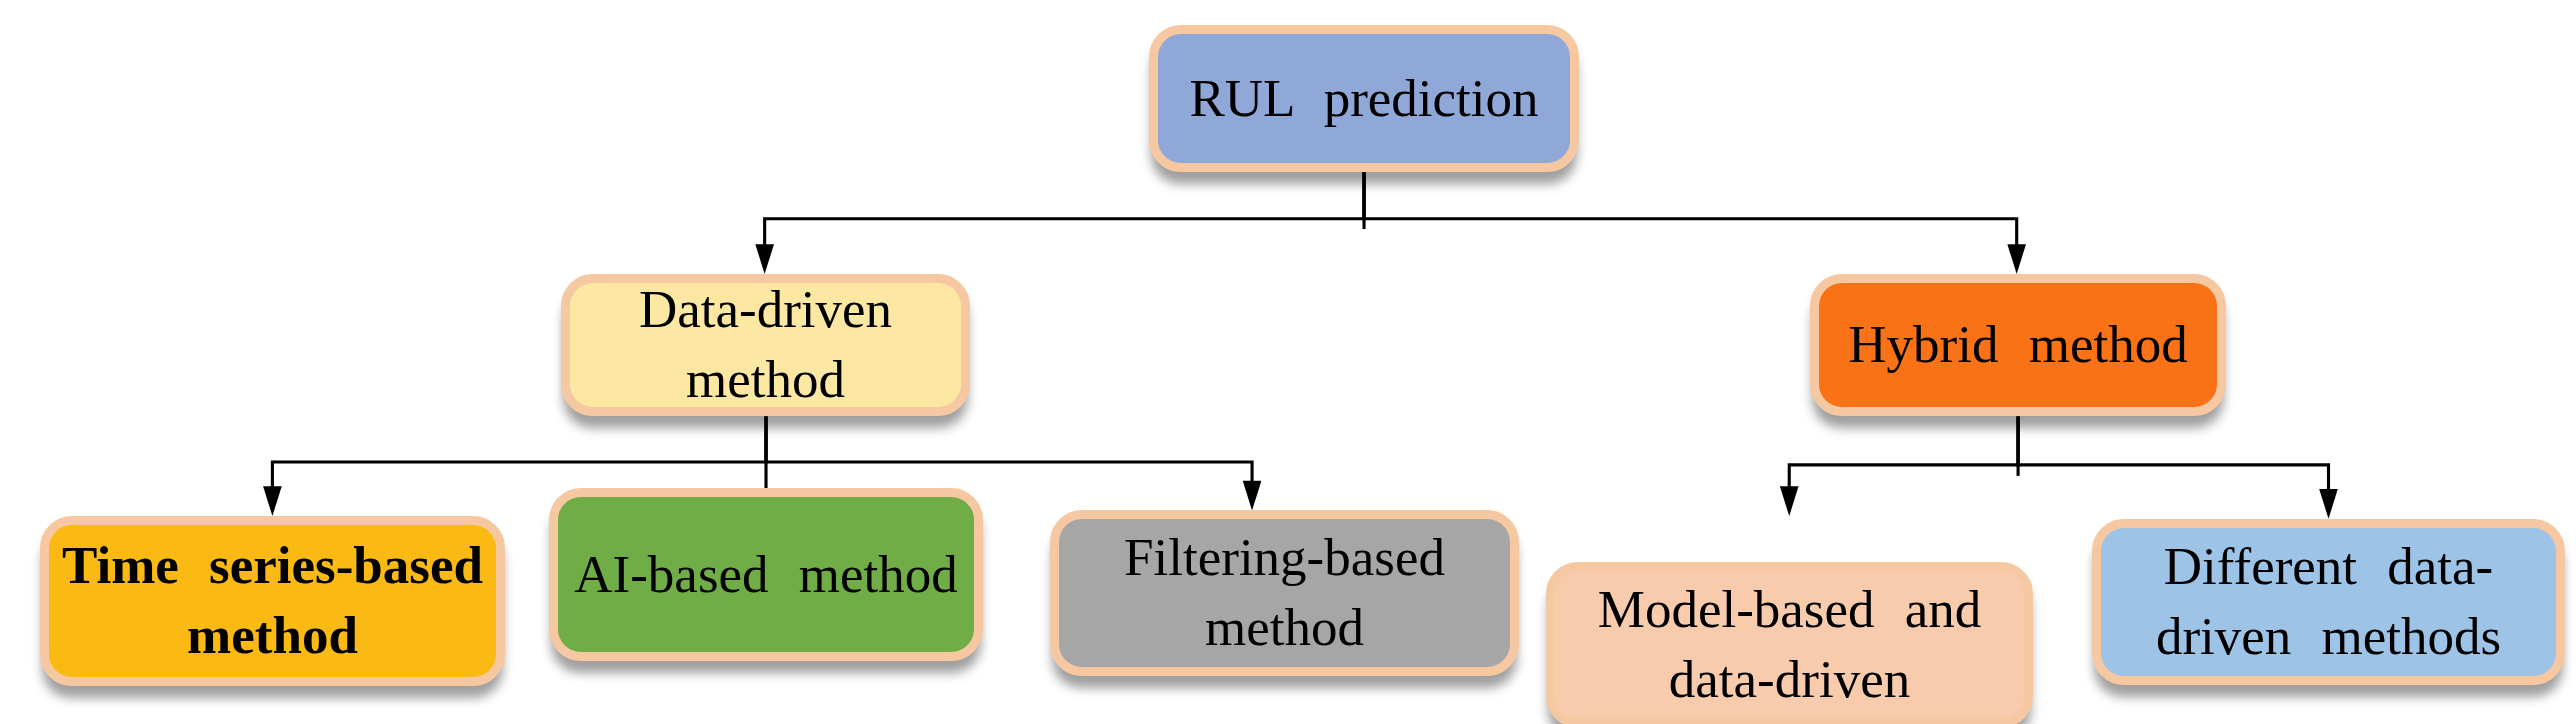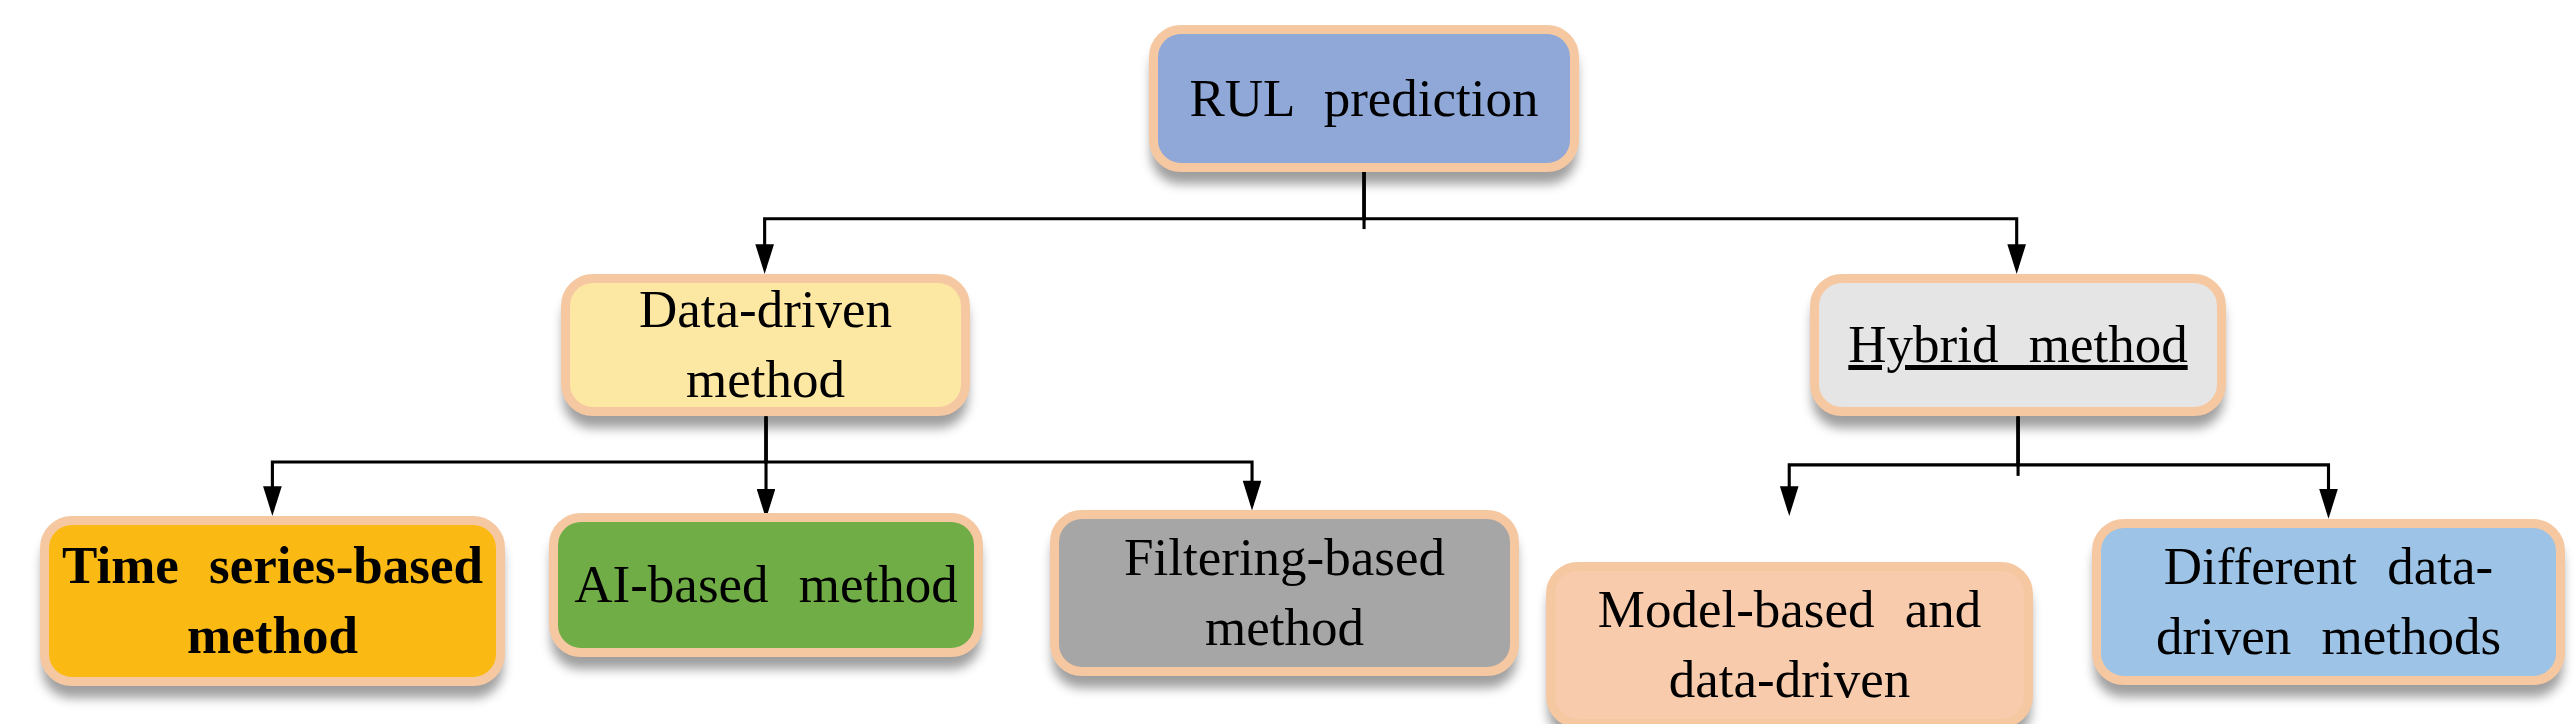--- a/index.html
+++ b/index.html
@@ -37,21 +37,21 @@
     line-height: 1.32;
     white-space: pre-line;
     word-spacing: 0.32em;
     box-shadow: 0 14px 11px -2.8px rgba(0,0,0,0.38);
   }
   
   #n-rul          { left: 1149px; top: 25px;  width: 430px; height: 147px; }
   #n-data-driven  { left: 561px;  top: 274px; width: 409px; height: 142px; }
   #n-hybrid       { left: 1810px; top: 274px; width: 416px; height: 142px; }
   #n-time-series  { left: 40px;   top: 516px; width: 465px; height: 170px; font-weight: bold; }
-  #n-ai-based     { left: 549px;  top: 513px; width: 434px; height: 144px; }
+  #n-ai-based     { left: 549px;  top: 488px; width: 434px; height: 173px; }
   #n-filtering    { left: 1018px; top: 510px; width: 469px; height: 166px; }
   #n-model-based  { left: 1546px; top: 516px; width: 487px; height: 166px; margin-top: 46px; }
   #n-different-dd { left: 2092px; top: 519px; width: 473px; height: 166px; }
 
   .edge {
     fill: none;
     stroke: #000000;
     stroke-width: 4.5;
   }
 </style>
@@ -78,21 +78,21 @@
     <path class="edge" d="M2919,602 L2919,688"></path>
     <path class="edge" d="M2919,602 L2919,672 L2588,672 L2588,738" marker-end="url(#arrow)"></path>
     <path class="edge" d="M2919,602 L2919,672 L3368,672 L3368,742" marker-end="url(#arrow)"></path>
   </svg>
 
   <div class="node" id="n-rul" style="background: rgb(143, 168, 216); border-color: rgb(245, 200, 162);">RUL prediction</div>
 
   <div class="node" id="n-data-driven" style="background: rgb(252, 232, 163); border-color: rgb(245, 200, 162);">Data-driven
 method</div>
 
-  <div class="node" id="n-hybrid" style="background: #e5e5e5; border-color: rgb(245, 200, 162); text-decoration: underline;">Hybrid method</div>
+  <div class="node" id="n-hybrid" style="background: #f97316; border-color: rgb(245, 200, 162);">Hybrid method</div>
 
   <div class="node" id="n-time-series" style="background: rgb(251, 186, 19); border-color: rgb(245, 200, 162);">Time series-based
 method</div>
 
   <div class="node" id="n-ai-based" style="background: rgb(112, 173, 71); border-color: rgb(245, 200, 162);">AI-based method</div>
 
   <div class="node" id="n-filtering" style="background: rgb(166, 166, 166); border-color: rgb(245, 200, 162); margin-left: 32px;">Filtering-based
 method</div>
 
   <div class="node" id="n-model-based" style="background: rgb(248, 203, 173); border-color: rgb(245, 200, 162);">Model-based and

